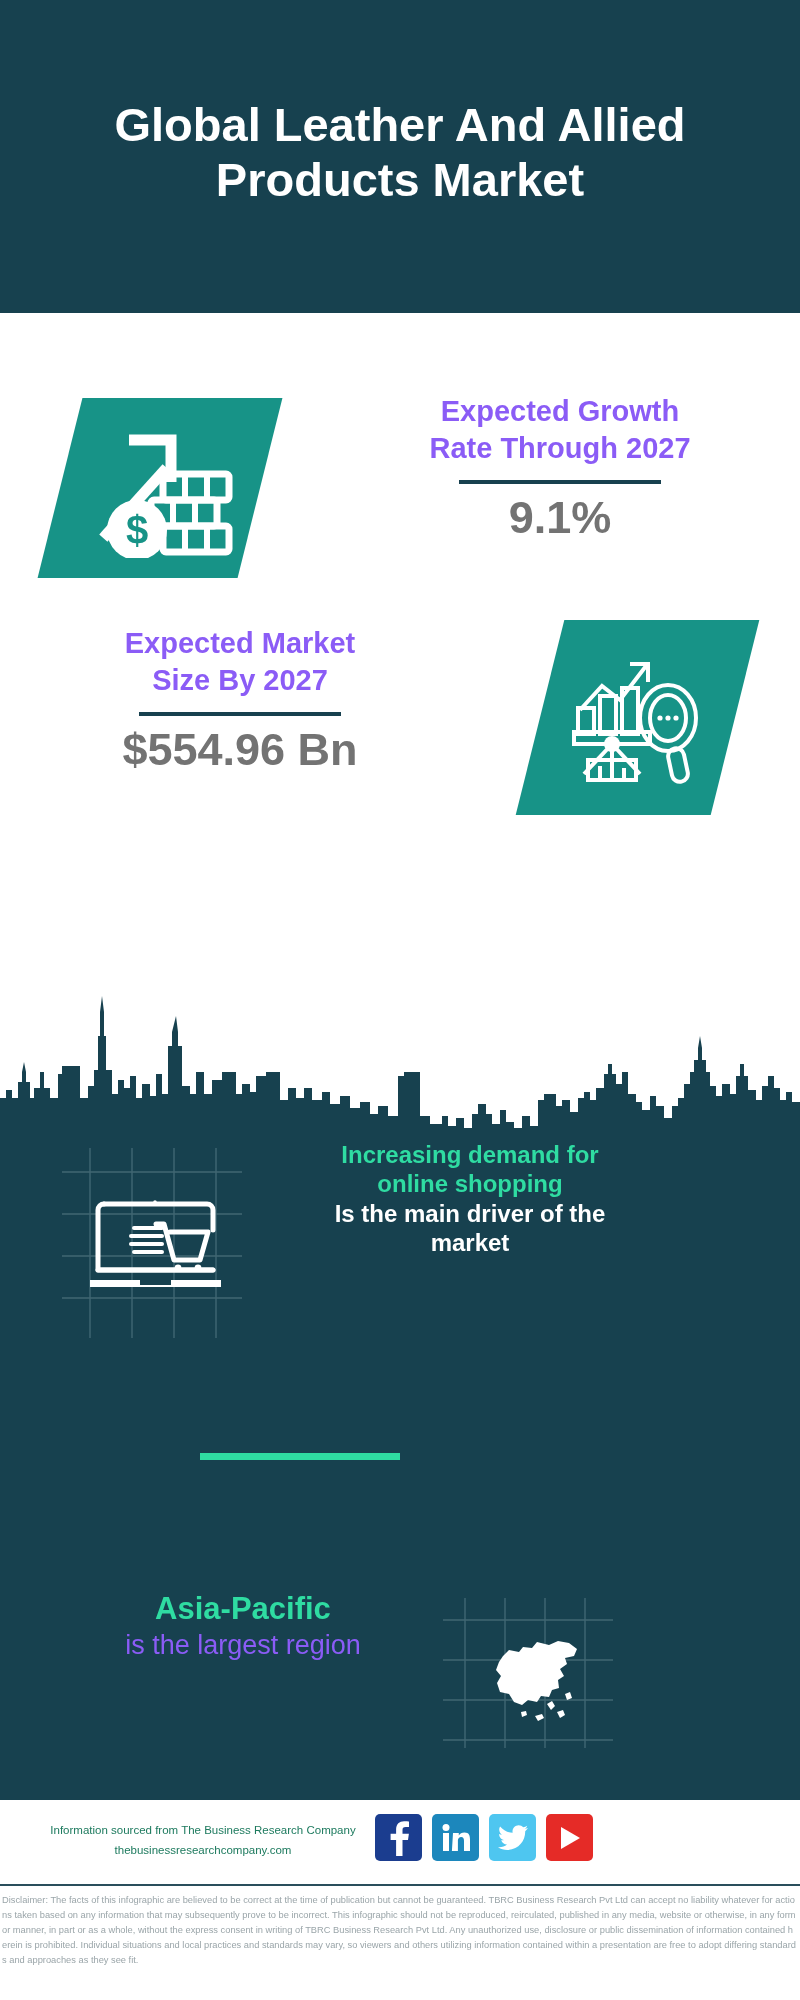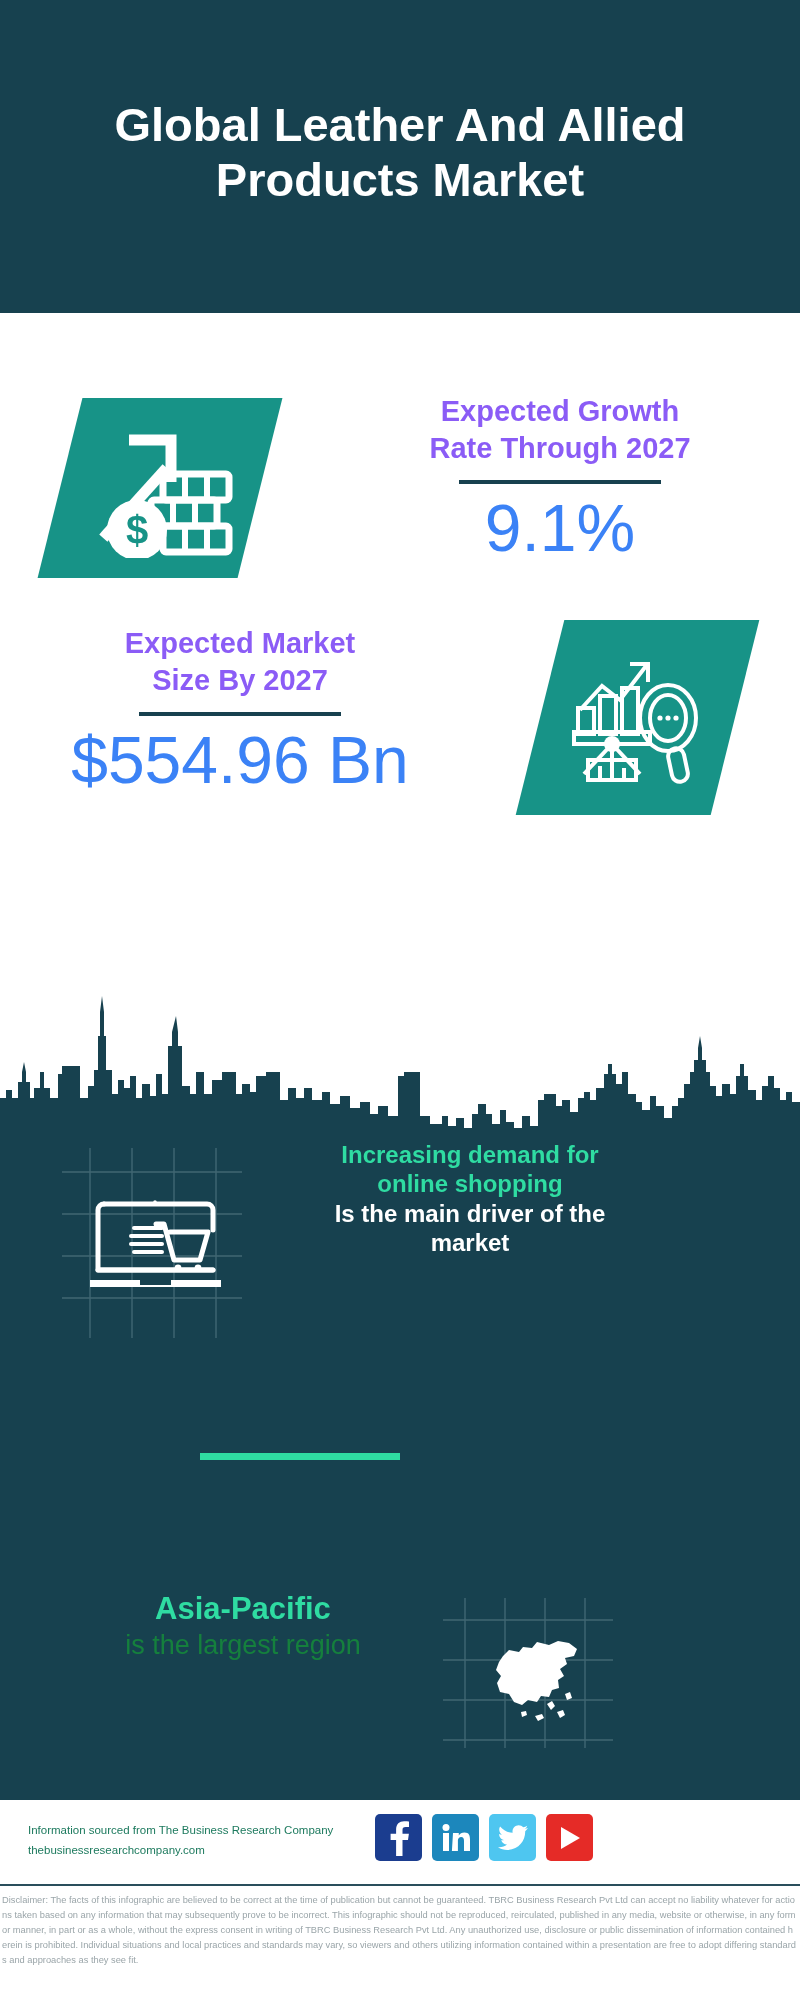--- a/index.html
+++ b/index.html
@@ -55,21 +55,21 @@
     text-align:center;
   }
   .stat-label {
     color:#8b5cf6; font-size:29px; font-weight:bold; line-height:1.28;
   }
   .stat-rule {
     width:202px; height:4px; background:#17414f;
     margin:13px auto 10px auto;
   }
   .stat-value {
-    color:#3b82f6; font-size:66px; font-weight:normal; line-height:1.05;
+    color:#737373; font-size:45px; font-weight:bold; line-height:1.05;
   }
 
   
   .stat2 { position:absolute; left:0; top:252px; width:800px; height:280px; }
   .stat2-text {
     position:absolute; left:40px; top:60px; width:400px; text-align:center;
   }
   .icon-para-2 {
     left:540px; top:55px; width:195px; height:195px;
     transform:skewX(-14deg);
@@ -115,36 +115,36 @@
   }
 
   
   .region-block {
     position:absolute; left:13px; top:1560px; width:760px; height:220px;
   }
   .region-text {
     position:absolute; left:30px; top:30px; width:400px; text-align:center;
   }
   .region-accent { color:#2fdca2; font-size:31px; font-weight:bold; line-height:1.22; }
-  .region-white  { color:#15803d; font-size:27px; font-weight:normal; line-height:1.26; }
+  .region-white  { color:#8b5cf6; font-size:27px; font-weight:normal; line-height:1.26; }
   .map-grid { position:absolute; left:430px; top:38px; width:170px; height:150px; opacity:0.30; }
   .map-icon { position:absolute; left:448px; top:52px; width:140px; height:125px; }
 
   
   .footer {
     position:absolute; left:0; top:1800px; width:800px; height:90px;
     background:#ffffff;
   }
   .footer-line-top {
     position:absolute; left:0; top:1800px; width:800px; height:2px;
     background:#b9c6cb;
   }
   .source-text {
     position:absolute; left:28px; top:1821px; width:350px;
-    color:#1d7a5e; font-size:11.5px; line-height:1.72;
+    color:#1d7a5e; font-size:11.5px; line-height:1.72;text-align:center;
   }
   .social-row {
     position:absolute; left:375px; top:1814px;
     display:flex; gap:10px; align-items:center;
   }
   .social-btn {
     width:47px; height:47px; border-radius:5px;
     display:flex; align-items:center; justify-content:center;
   }
   .sb-fb { background:#1b3d8f; }

